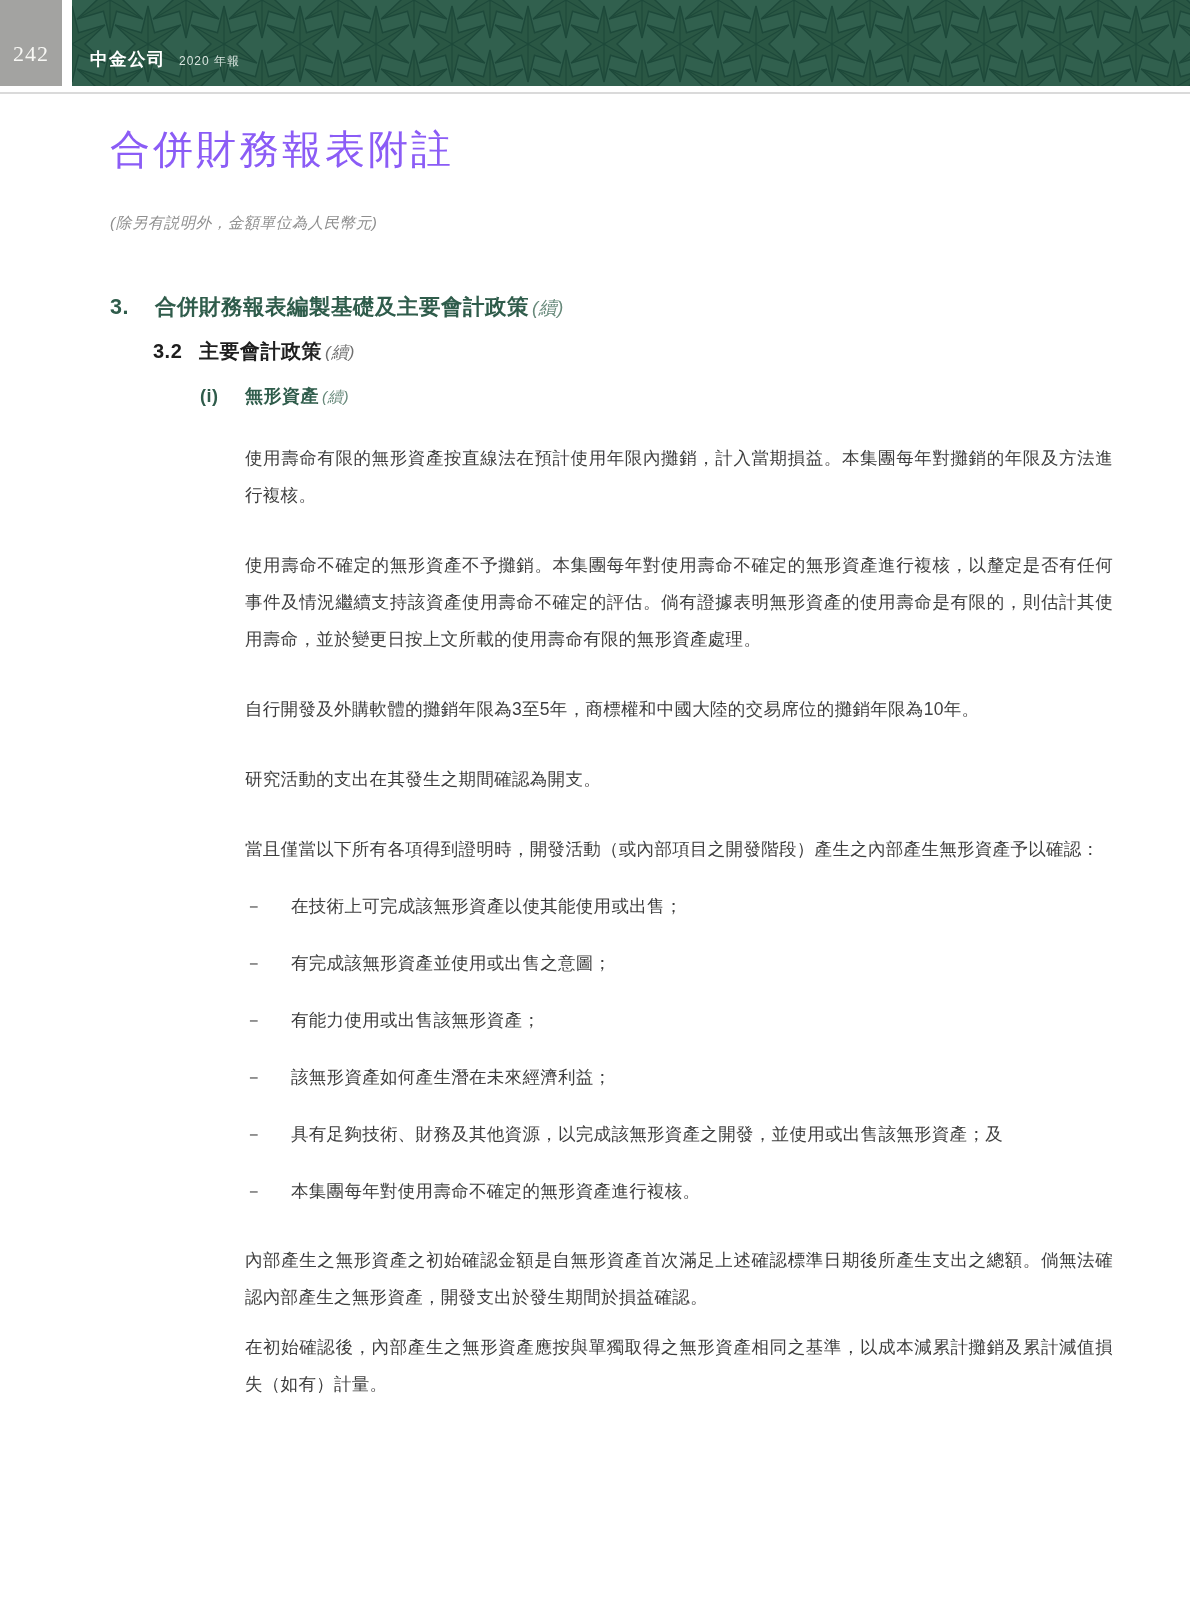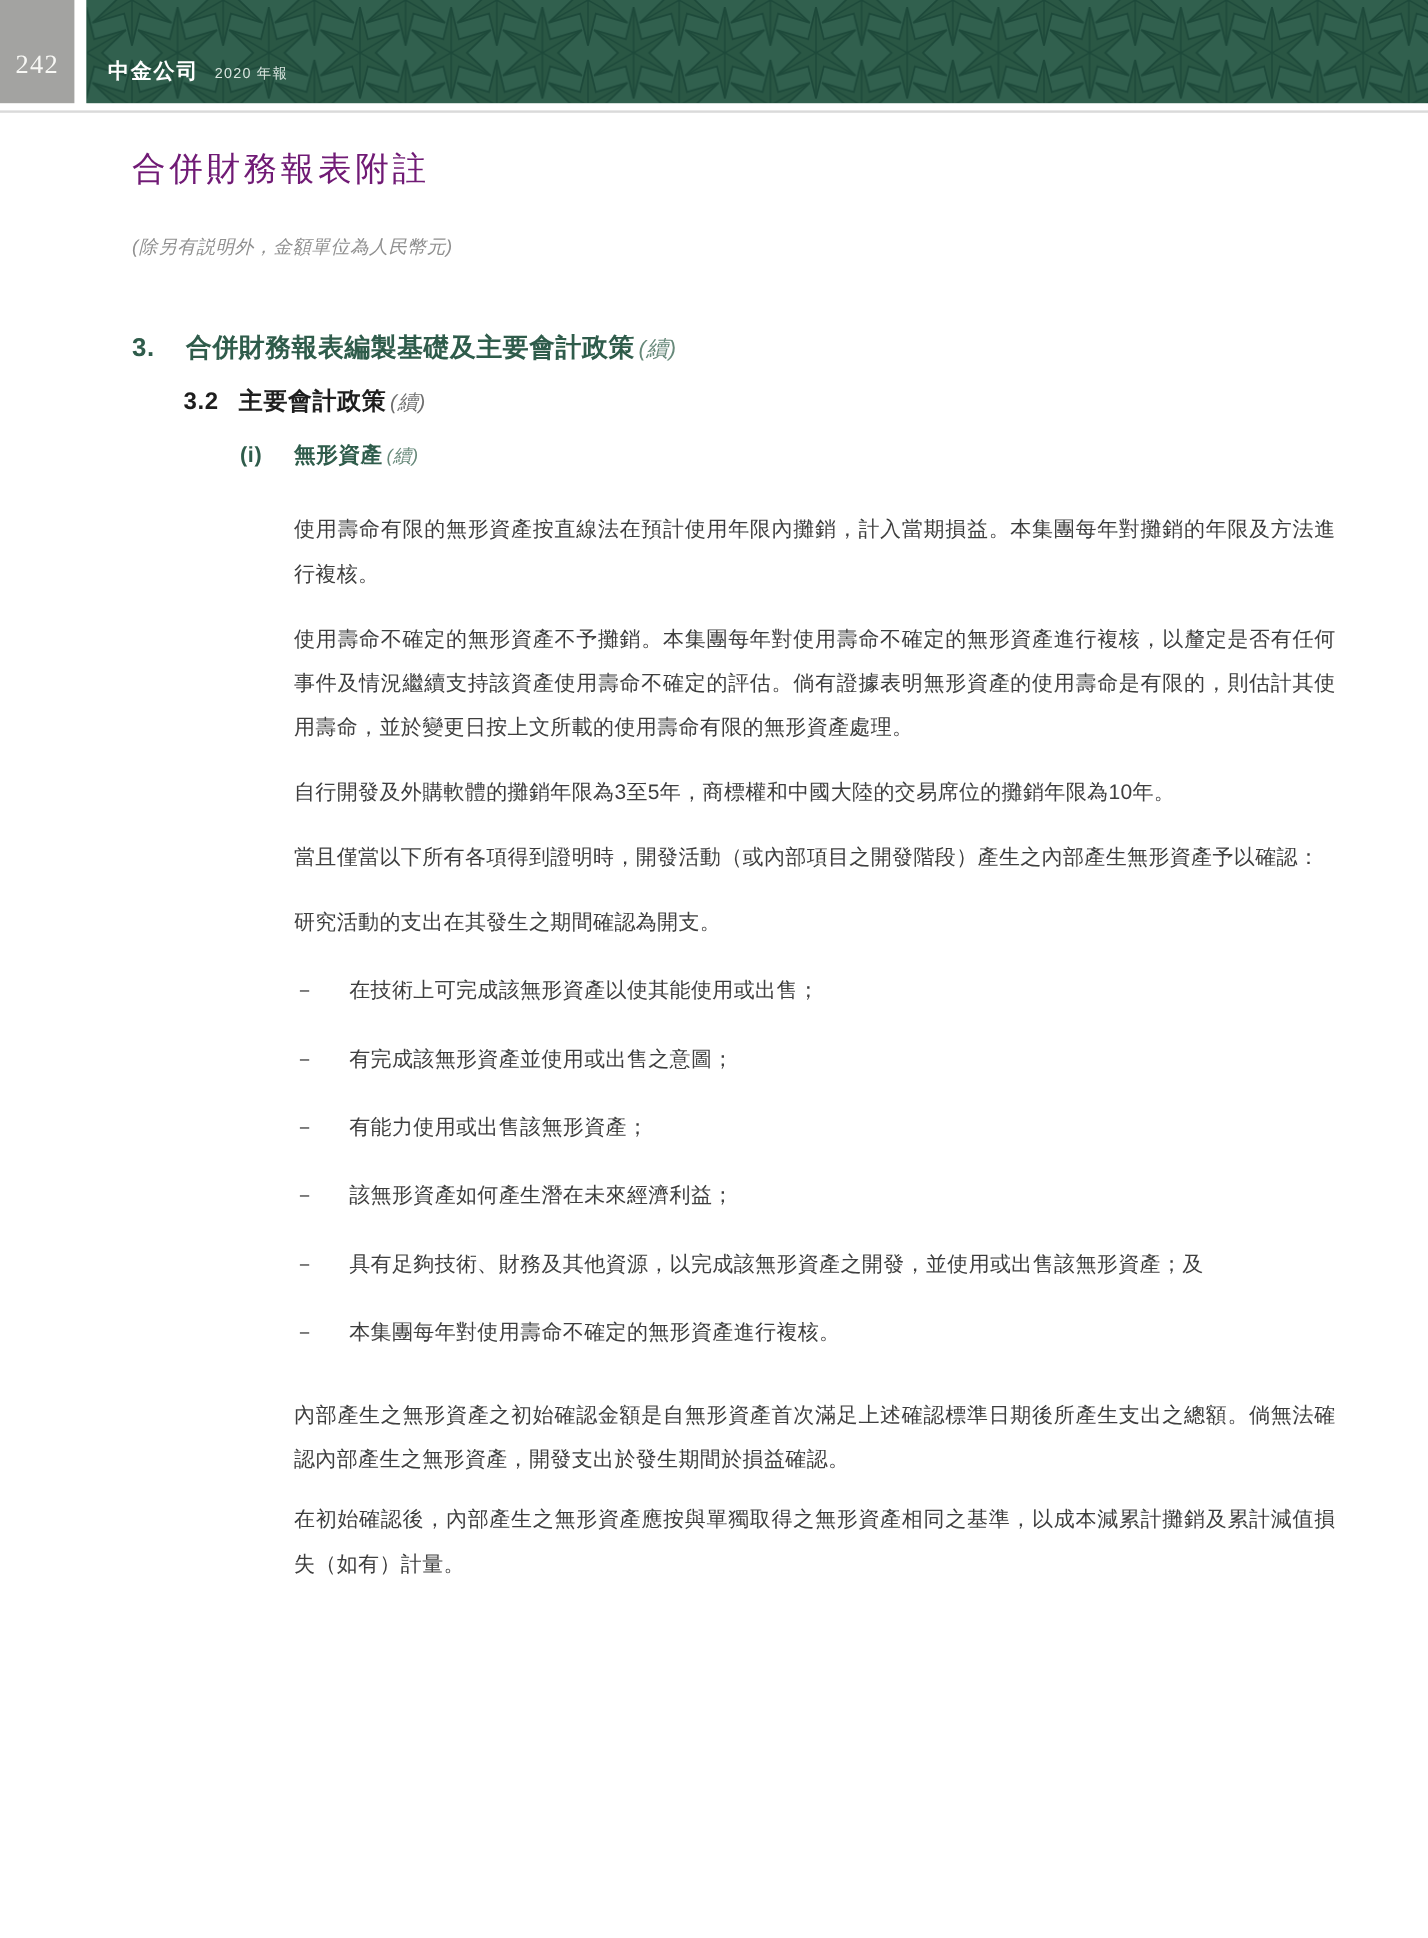--- a/index.html
+++ b/index.html
@@ -74,22 +74,22 @@
     margin-top: 6px;
   }
 
   
   .main {
     padding: 0 78px 0 110px;
   }
   .doc-title {
     font-family: "Liberation Serif", serif;
     font-weight: normal;
-    color: #701a75;
-    font-size: 28px;
+    color: #8b5cf6;
+    font-size: 40px;
     letter-spacing: 3px;
     margin: 28px 0 0 0;
   }
   .doc-note {
     margin-top: 36px;
     font-style: italic;
     color: #8f8f8f;
     font-size: 15.5px;
     letter-spacing: 0.5px;
   }
@@ -133,21 +133,21 @@
 
   .body-col {
     margin-left: 135px;
     width: 868px;
     font-size: 17.5px;
     line-height: 37px;
     color: #3e3e3e;
     text-align: justify;
     letter-spacing: 0.3px;
   }
-  .para { margin-top: 17px; }
+  .para { margin-top: 33px; }
   .para.mt-lg { margin-top: 32px; }
   .para.mt-sm { margin-top: 13px; }
   .bullet {
     display: flex;
     margin-top: 20px;
     text-align: left;
   }
   .bullet .dash {
     width: 46px;
     flex-shrink: 0;
@@ -210,22 +210,22 @@
     <span class="h-text">
       <span>無形資產</span><span class="cont">(續)</span>
     </span>
   </div>
 
   <div class="body-col">
 
     <div class="para mt-lg">使用壽命有限的無形資產按直線法在預計使用年限內攤銷，計入當期損益。本集團每年對攤銷的年限及方法進行複核。</div>
     <div class="para">使用壽命不確定的無形資產不予攤銷。本集團每年對使用壽命不確定的無形資產進行複核，以釐定是否有任何事件及情況繼續支持該資產使用壽命不確定的評估。倘有證據表明無形資產的使用壽命是有限的，則估計其使用壽命，並於變更日按上文所載的使用壽命有限的無形資產處理。</div>
     <div class="para">自行開發及外購軟體的攤銷年限為3至5年，商標權和中國大陸的交易席位的攤銷年限為10年。</div>
+    <div class="para">研究活動的支出在其發生之期間確認為開支。</div>
     <div class="para">當且僅當以下所有各項得到證明時，開發活動（或內部項目之開發階段）產生之內部產生無形資產予以確認：</div>
-    <div class="para">研究活動的支出在其發生之期間確認為開支。</div>
 
     <div class="bullet">
       <span class="dash">－</span>
       <span class="btext">在技術上可完成該無形資產以使其能使用或出售；</span>
     </div>
     <div class="bullet">
       <span class="dash">－</span>
       <span class="btext">有完成該無形資產並使用或出售之意圖；</span>
     </div>
     <div class="bullet">

